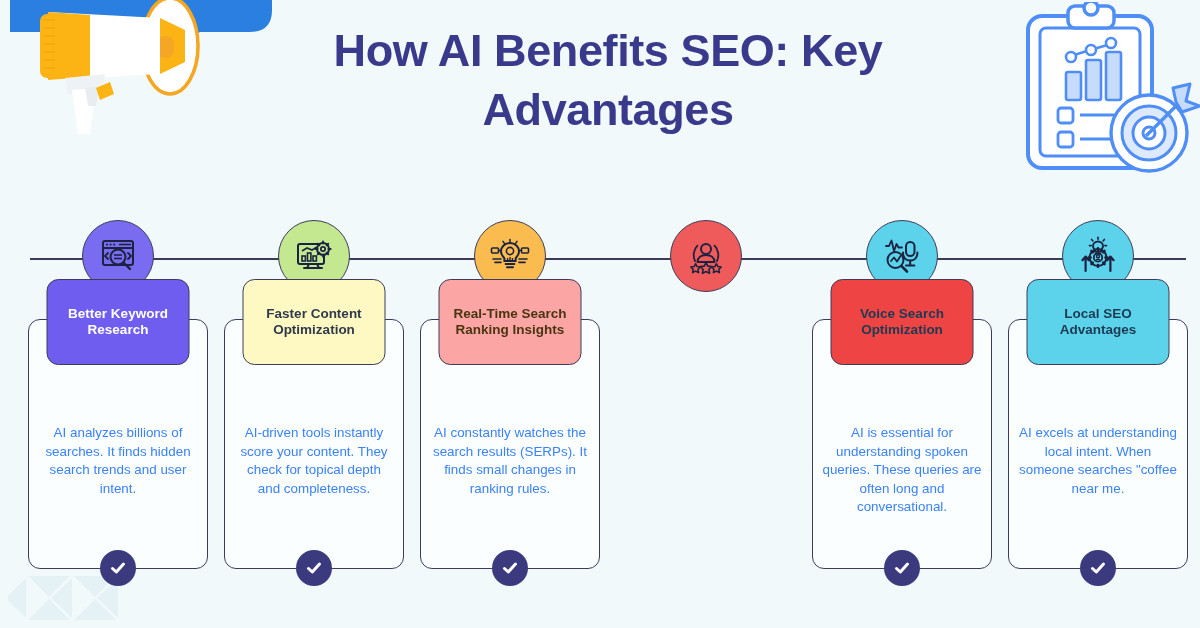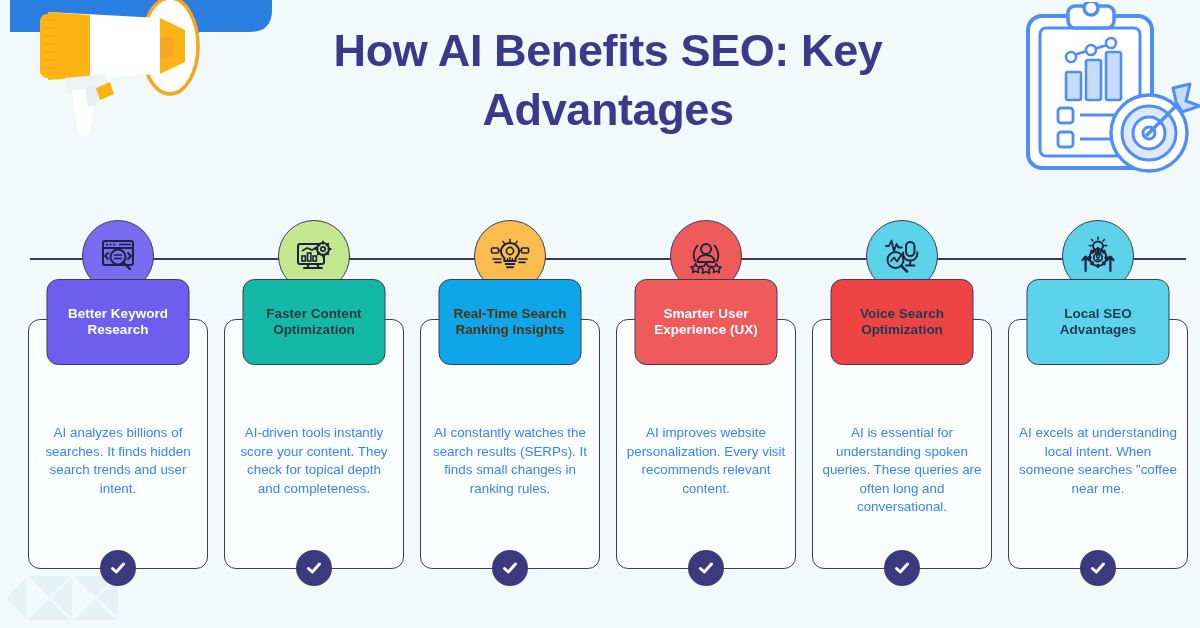--- a/index.html
+++ b/index.html
@@ -267,21 +267,21 @@
             <line x1="22.4" y1="14" x2="24.6" y2="14"></line>
               <line x1="35.4" y1="14" x2="37.6" y2="14"></line>
             <line x1="24.8" y1="8.8" x2="26.3" y2="10.3"></line>
               <line x1="33.7" y1="17.7" x2="35.2" y2="19.2"></line>
             <line x1="35.2" y1="8.8" x2="33.7" y2="10.3"></line>
               <line x1="26.3" y1="17.7" x2="24.8" y2="19.2"></line>
           </g>
         </svg>
       </div>
       <div class="card">
-        <div class="chip" style="background: #14b8a6; color: rgb(47, 58, 74);">
+        <div class="chip" style="background: #fef9c3; color: rgb(47, 58, 74);">
           <span class="chip-label">Faster Content Optimization</span>
         </div>
         <div class="card-body">AI-driven tools instantly score your content. They check for topical depth and completeness.</div>
         <div class="check-badge" style="background: rgb(59, 58, 126);">
           <svg width="20" height="20" viewBox="0 0 20 20">
             <path d="M4.5 10.5 L8.3 14 L15.5 6" fill="none" stroke="#ffffff" stroke-width="3" stroke-linecap="round" stroke-linejoin="round"></path>
           </svg>
         </div>
       </div>
     </div>
@@ -307,21 +307,21 @@
           <line x1="30" y1="15.5" x2="32.5" y2="15.5" stroke="#1b2340" stroke-width="1.5"></line>
           <g stroke="#1b2340" stroke-width="1.6" stroke-linecap="round">
             <line x1="4" y1="24" x2="12" y2="24"></line>
               <line x1="6" y1="27.4" x2="12" y2="27.4"></line>
             <line x1="30" y1="24" x2="38" y2="24"></line>
               <line x1="30" y1="27.4" x2="36" y2="27.4"></line>
           </g>
         </svg>
       </div>
       <div class="card">
-        <div class="chip" style="background: #0ea5e9; color: rgb(74, 53, 18);">
+        <div class="chip" style="background: #fca5a5; color: rgb(74, 53, 18);">
           <span class="chip-label">Real-Time Search Ranking Insights</span>
         </div>
         <div class="card-body">AI constantly watches the search results (SERPs). It finds small changes in ranking rules.</div>
         <div class="check-badge" style="background: rgb(59, 58, 126);">
           <svg width="20" height="20" viewBox="0 0 20 20">
             <path d="M4.5 10.5 L8.3 14 L15.5 6" fill="none" stroke="#ffffff" stroke-width="3" stroke-linecap="round" stroke-linejoin="round"></path>
           </svg>
         </div>
       </div>
     </div>
@@ -330,31 +330,20 @@
       <div class="icon-circle" style="background: rgb(239, 91, 91);">
         <svg width="42" height="42" viewBox="0 0 42 42">
           <circle cx="21" cy="14" r="5" fill="none" stroke="#1b2340" stroke-width="2"></circle>
           <path d="M12.5 27 C12.5 22.3 16.3 20 21 20 C25.7 20 29.5 22.3 29.5 27 Z" fill="none" stroke="#1b2340" stroke-width="2" stroke-linejoin="round"></path>
           <path d="M10 26 C7.6 21 8.6 14.4 12.4 10.6" fill="none" stroke="#1b2340" stroke-width="1.8" stroke-linecap="round"></path>
           <path d="M32 26 C34.4 21 33.4 14.4 29.6 10.6" fill="none" stroke="#1b2340" stroke-width="1.8" stroke-linecap="round"></path>
           <path d="M21 27.5 l1.75 3.6 3.95 .55 -2.85 2.8 .7 3.95 -3.55 -1.9 -3.55 1.9 .7 -3.95 -2.85 -2.8 3.95 -.55 Z" fill="none" stroke="#1b2340" stroke-width="1.6" stroke-linejoin="round"></path>
           <path d="M10.6 28.6 l1.5 3 3.3 .45 -2.4 2.35 .6 3.3 -3 -1.6 -3 1.6 .6 -3.3 -2.4 -2.35 3.3 -.45 Z" fill="none" stroke="#1b2340" stroke-width="1.5" stroke-linejoin="round"></path>
           <path d="M31.4 28.6 l1.5 3 3.3 .45 -2.4 2.35 .6 3.3 -3 -1.6 -3 1.6 .6 -3.3 -2.4 -2.35 3.3 -.45 Z" fill="none" stroke="#1b2340" stroke-width="1.5" stroke-linejoin="round"></path>
         </svg>
-      </div>
-      <div class="card">
-        <div class="chip" style="background: rgb(239, 91, 91); color: rgb(255, 255, 255);">
-          <span class="chip-label">Smarter User Experience (UX)</span>
-        </div>
-        <div class="card-body">AI improves website personalization. Every visit recommends relevant content.</div>
-        <div class="check-badge" style="background: rgb(59, 58, 126);">
-          <svg width="20" height="20" viewBox="0 0 20 20">
-            <path d="M4.5 10.5 L8.3 14 L15.5 6" fill="none" stroke="#ffffff" stroke-width="3" stroke-linecap="round" stroke-linejoin="round"></path>
-          </svg>
-        </div>
       </div>
     </div>
 
     <div class="col">
       <div class="icon-circle" style="background: rgb(92, 211, 234);">
         <svg width="42" height="42" viewBox="0 0 42 42">
           <rect x="25" y="7" width="8.5" height="14" rx="4.2" fill="none" stroke="#1b2340" stroke-width="2"></rect>
           <path d="M22 17.5 C22 23 25.2 25.6 29.2 25.6 C33.2 25.6 36.4 23 36.4 17.5" fill="none" stroke="#1b2340" stroke-width="2" stroke-linecap="round"></path>
           <line x1="29.2" y1="25.6" x2="29.2" y2="30" stroke="#1b2340" stroke-width="2"></line>
           <line x1="25" y1="30.5" x2="33.4" y2="30.5" stroke="#1b2340" stroke-width="2" stroke-linecap="round"></line>

